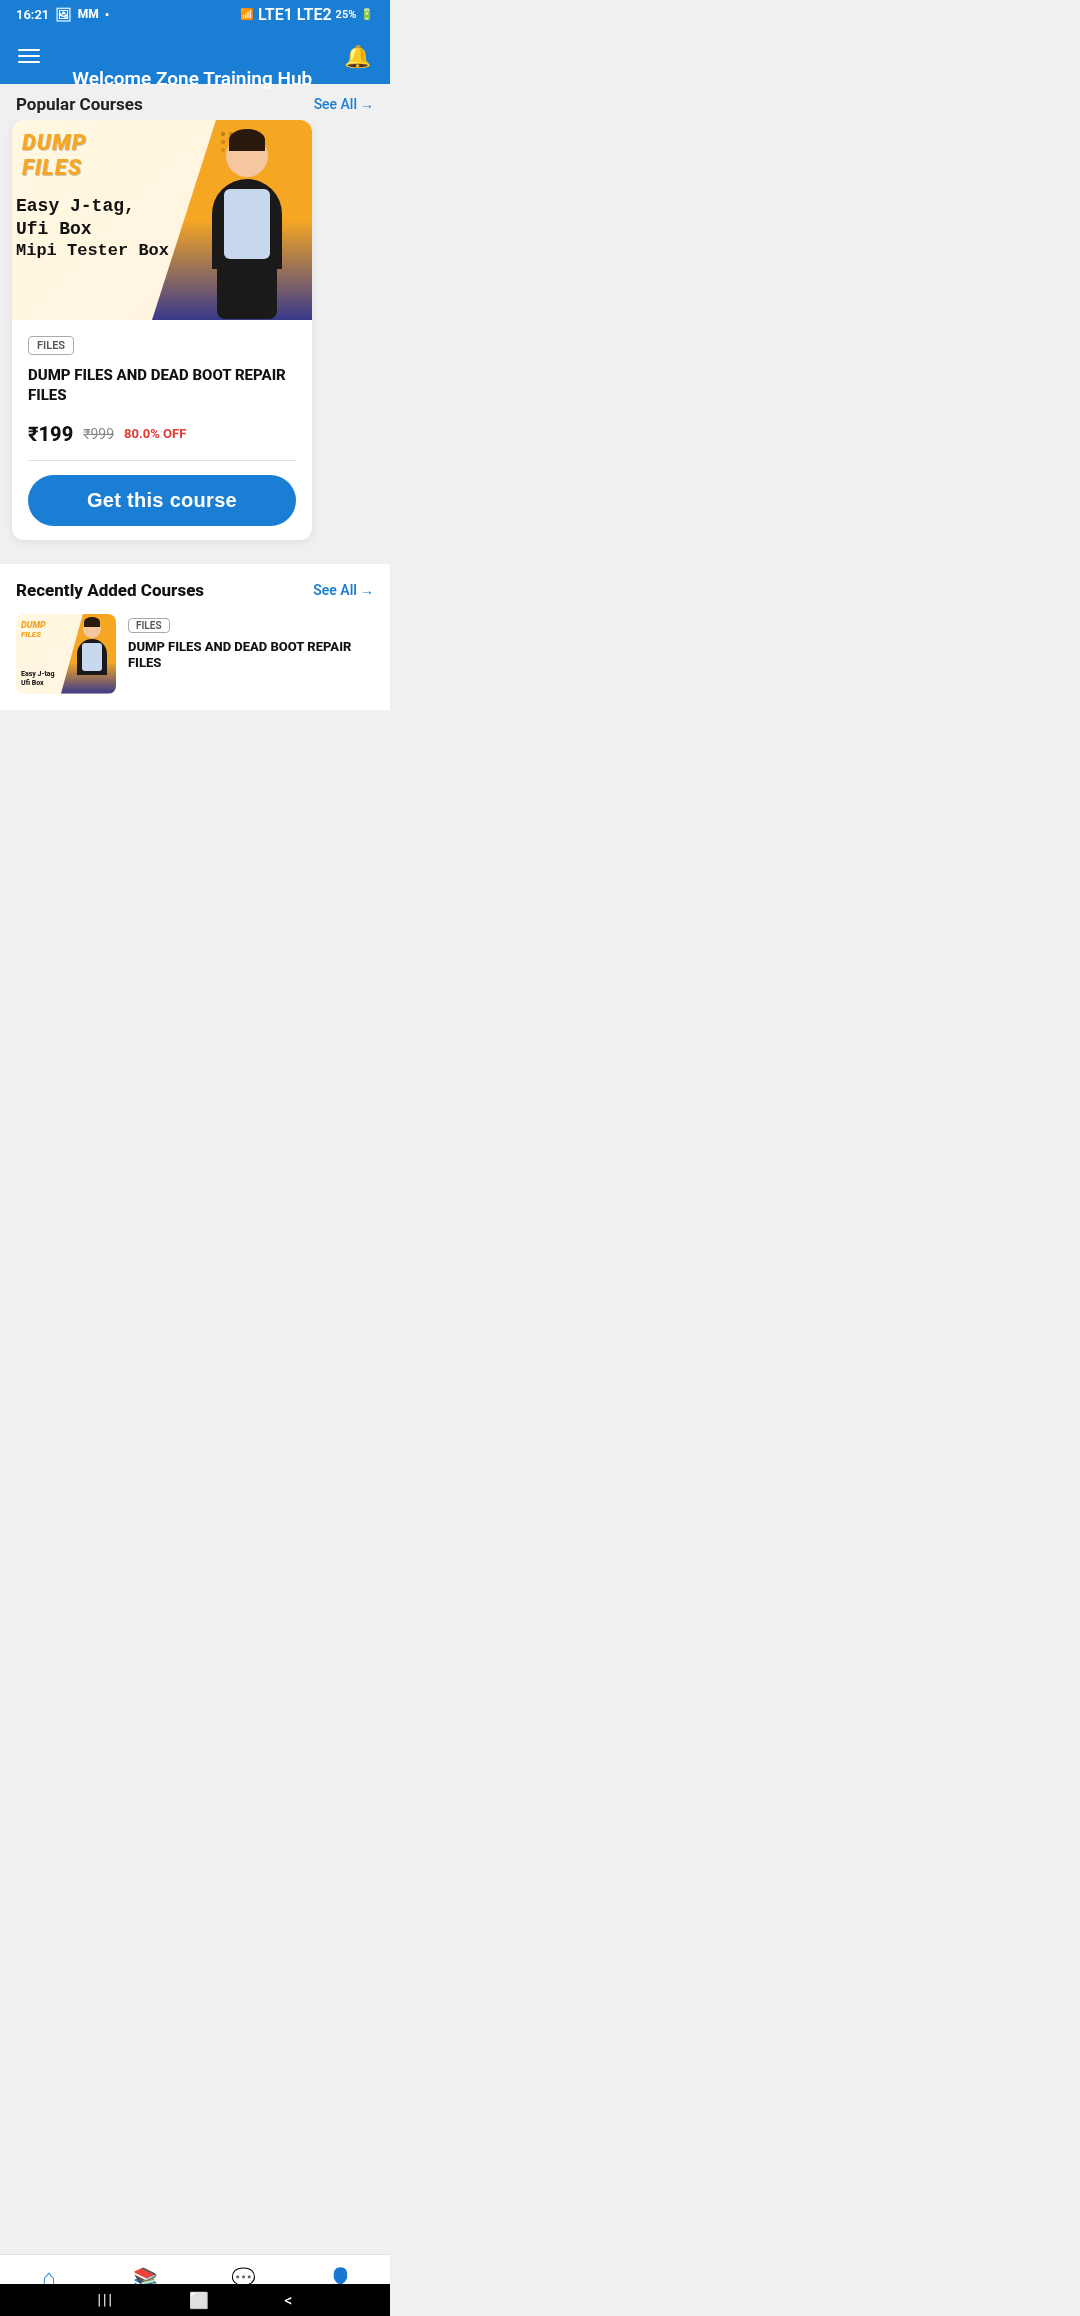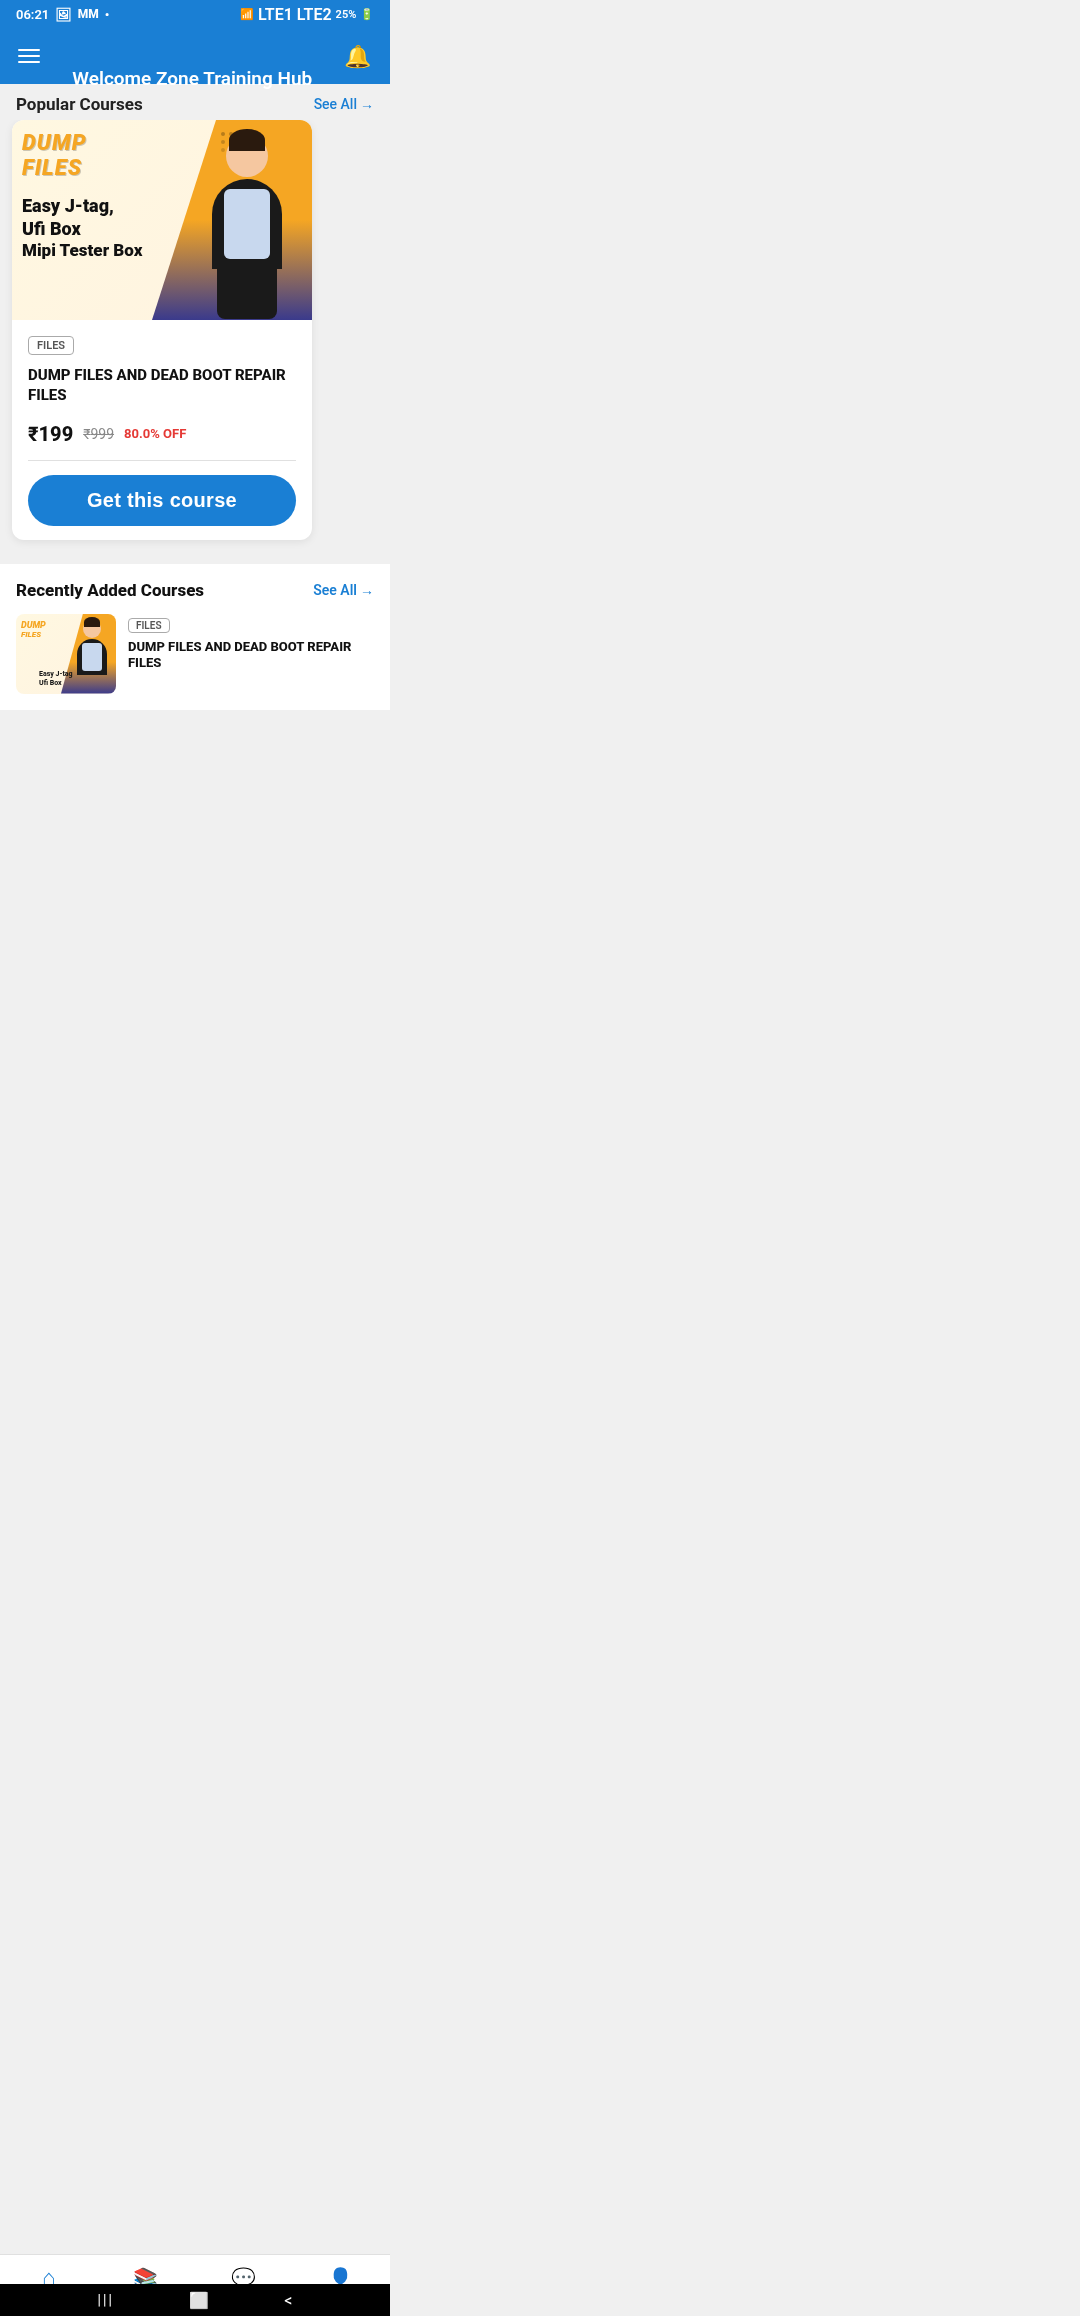--- a/index.html
+++ b/index.html
@@ -373,21 +373,21 @@
     }
     .recent-thumb-files {
       font-size: 8px;
       font-weight: 900;
       color: #f5a623;
       font-style: italic;
     }
     .recent-thumb-subtitle {
       position: absolute;
       bottom: 5px;
-      left: 23px;
+      left: 5px;
       z-index: 2;
       font-size: 7px;
       font-weight: 800;
       color: #1a1a1a;
       line-height: 1.3;
     }
     
     .recent-person {
       position: absolute;
       right: 2px;
@@ -503,21 +503,21 @@
       font-weight: 700;
       color: #555;
       padding-top: 4px;
     }
   </style>
 </head>
 <body>
 
 <div class="status-bar">
   <div class="status-left">
-    <span>06:21</span>
+    <span>16:21</span>
     <span>🖼</span>
     <span style="font-size:12px; font-weight:800;text-align:right;">MM</span>
     <span>•</span>
   </div>
   <div class="status-right">
     <span>📶</span>
     <span style="font-size:16px;">LTE1 LTE2</span>
     <span>25%</span>
     <span>🔋</span>
   </div>
@@ -573,21 +573,21 @@
             <span style="width:4px;height:4px;background:rgba(0,0,0,0.15);border-radius:50%;display:inline-block;"></span>
             <span style="width:4px;height:4px;background:rgba(0,0,0,0.15);border-radius:50%;display:inline-block;"></span>
           </div>
         </div>
 
         <div class="banner-text-area">
           <div class="banner-dump" style="font-size:22px; font-weight:900; color:#f5a623; font-style:italic;">DUMP</div>
           <div class="banner-files" style="font-size:22px; font-weight:900; color:#f5a623; font-style:italic;">FILES</div>
         </div>
 
-        <div class="banner-subtitle" style="top:75px; left:10px;">
+        <div class="banner-subtitle" style="top:75px; left:4px;font-family:Liberation Mono, monospace;">
           <h3 style="font-size:18px; font-weight:900; color:#111;">Easy J-tag,</h3>
           <h3 style="font-size:18px; font-weight:900; color:#111;">Ufi Box</h3>
           <h3 style="font-size:17px; font-weight:900; color:#111;">Mipi Tester Box</h3>
         </div>
 
         <div class="banner-person">
           <div class="person-head">
             <div class="person-hair"></div>
           </div>
           <div class="person-body">

